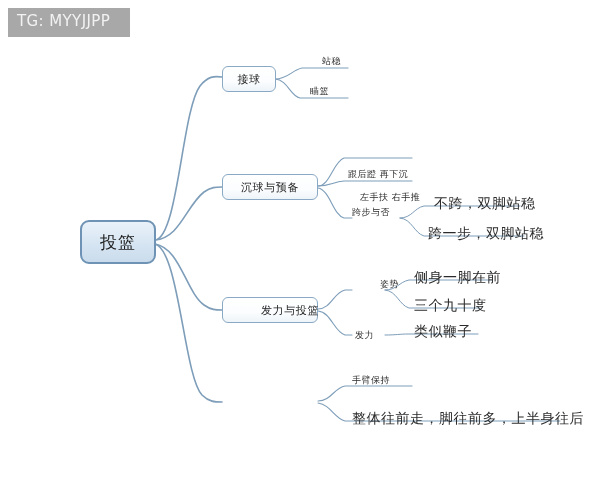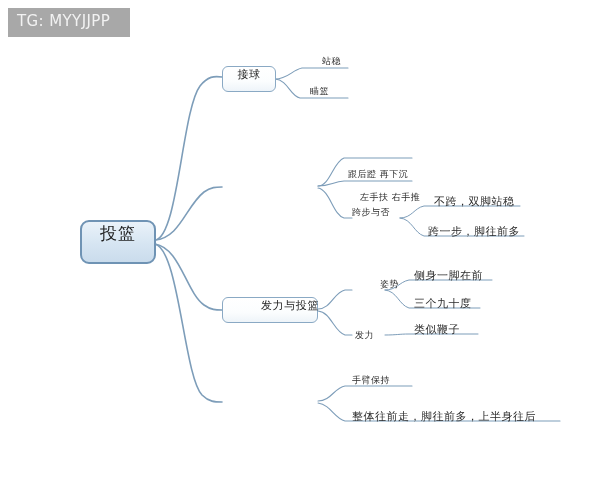--- a/index.html
+++ b/index.html
@@ -43,20 +43,21 @@
     left: 424px;
     top: 440px;
     font-size: 16px;
   }
 
   
   .node {
     position: absolute;
     box-sizing: border-box;
     display: flex;
+    align-items: center;
     justify-content: center;
     white-space: nowrap;
     color: #1c1c1c;
     font-family: Liberation Mono, monospace;
   }
   .node-root {
     border: 2px solid #6f93b4;
     border-radius: 9px;
     background: linear-gradient(180deg, #eaf2f9 0%, #d6e5f2 55%, #cadcec 100%);
     font-size: 17px;
@@ -73,21 +74,21 @@
   
   .leaf {
     position: absolute;
     white-space: nowrap;
     color: #2b2b2b;
     font-size: 9px;
     letter-spacing: 0.5px;
     line-height: 1;
   }
   .leaf-l3 { font-size: 9px; }
-  .leaf-l4 { font-size: 11px; }
+  .leaf-l4 { font-size: 14px; }
 </style>
 </head>
 <body>
 
 <div id="canvas">
 
   <svg id="wires" viewBox="0 0 600 480" xmlns="http://www.w3.org/2000/svg">
     <g fill="none" stroke="#7d9db9" stroke-linecap="round">
 
       <path d="M155,240 C178,238 182,110 200,86 C208,76 214,76 222,77" stroke-width="1.6"></path>
@@ -122,35 +123,38 @@
   </svg>
 
   <div class="node node-root" style="left:80px; top:220px; width:76px; height:44px;">
     <span>投篮</span>
   </div>
 
   <div class="node node-branch" style="left:222px; top:66px; width:54px; height:26px;">
     <span>接球</span>
   </div>
 
+  <div class="node node-branch" style="left:222px; top:174px; width:96px; height:26px;">
+    <span>沉球与预备</span>
+  </div>
 
   <div class="node node-branch" style="left:222px; top:297px; width:96px; height:26px;padding-left:40px;">
     <span>发力与投篮</span>
   </div>
 
 
   <div class="leaf leaf-l3" style="left:310px; top:57px;padding-left:12px;">站稳</div>
   <div class="leaf leaf-l3" style="left:310px; top:87px;">瞄篮</div>
 
   <div class="leaf leaf-l3" style="left:360px; top:147px;margin-top:46px;">左手扶 右手推</div>
   <div class="leaf leaf-l3" style="left:348px; top:170px;">跟后蹬 再下沉</div>
   <div class="leaf leaf-l3" style="left:352px; top:208px;">跨步与否</div>
 
   <div class="leaf leaf-l4" style="left:434px; top:196px;">不跨，双脚站稳</div>
-  <div class="leaf leaf-l4" style="left:428px; top:226px;">跨一步，脚往前多</div>
+  <div class="leaf leaf-l4" style="left:428px; top:226px;">跨一步，双脚站稳</div>
 
   <div class="leaf leaf-l3" style="left:349px; top:280px;margin-left:31px;">姿势</div>
   <div class="leaf leaf-l3" style="left:355px; top:331px;">发力</div>
 
   <div class="leaf leaf-l4" style="left:414px; top:270px;">侧身一脚在前</div>
   <div class="leaf leaf-l4" style="left:414px; top:298px;">三个九十度</div>
   <div class="leaf leaf-l4" style="left:414px; top:324px;">类似鞭子</div>
 
   <div class="leaf leaf-l3" style="left:352px; top:376px;">手臂保持</div>
   <div class="leaf leaf-l4" style="left:352px; top:411px;">整体往前走，脚往前多，上半身往后</div>

